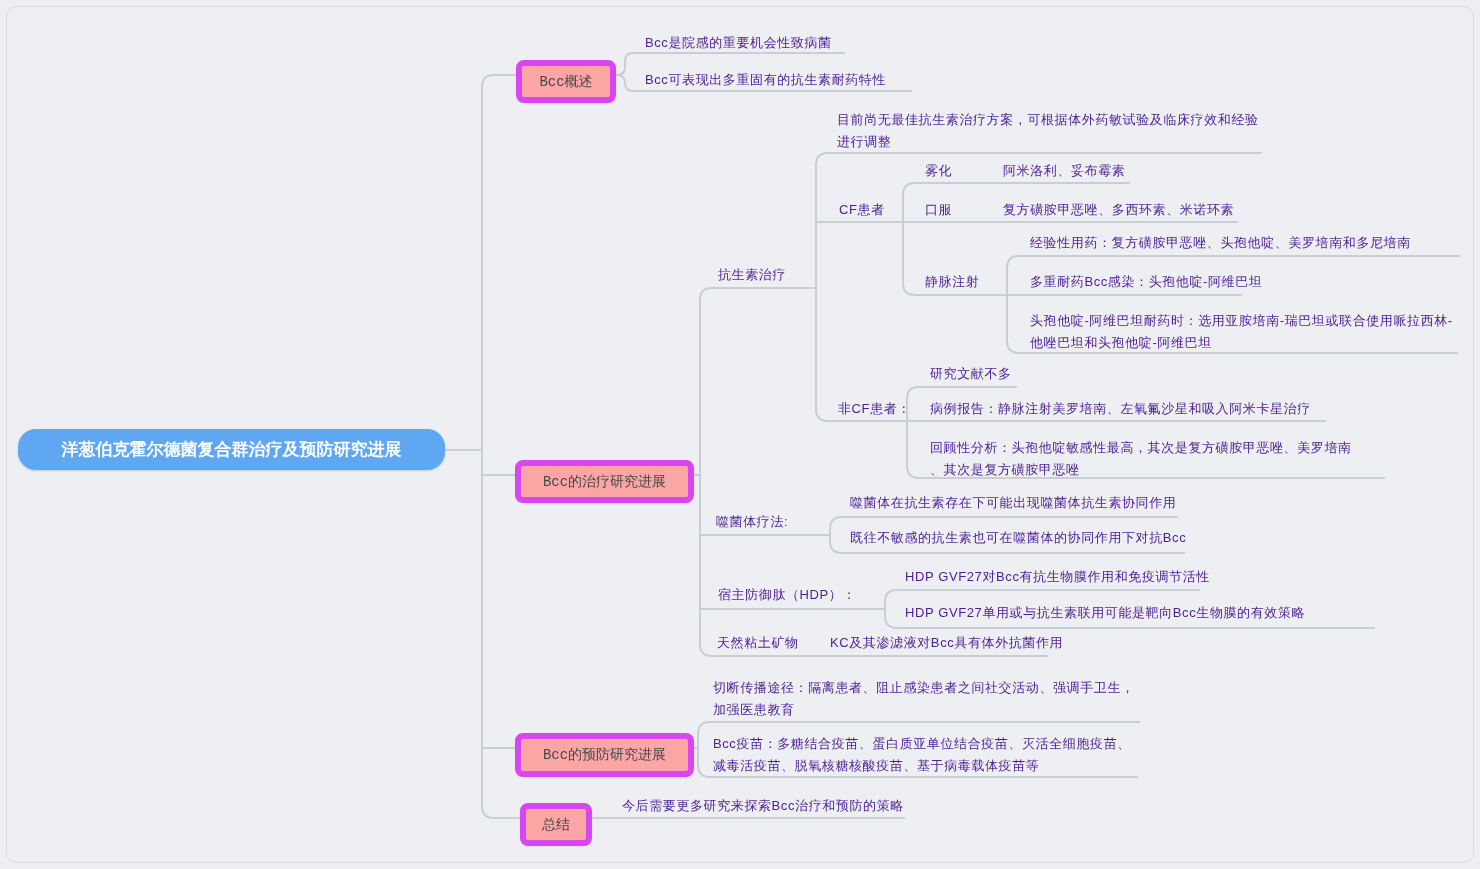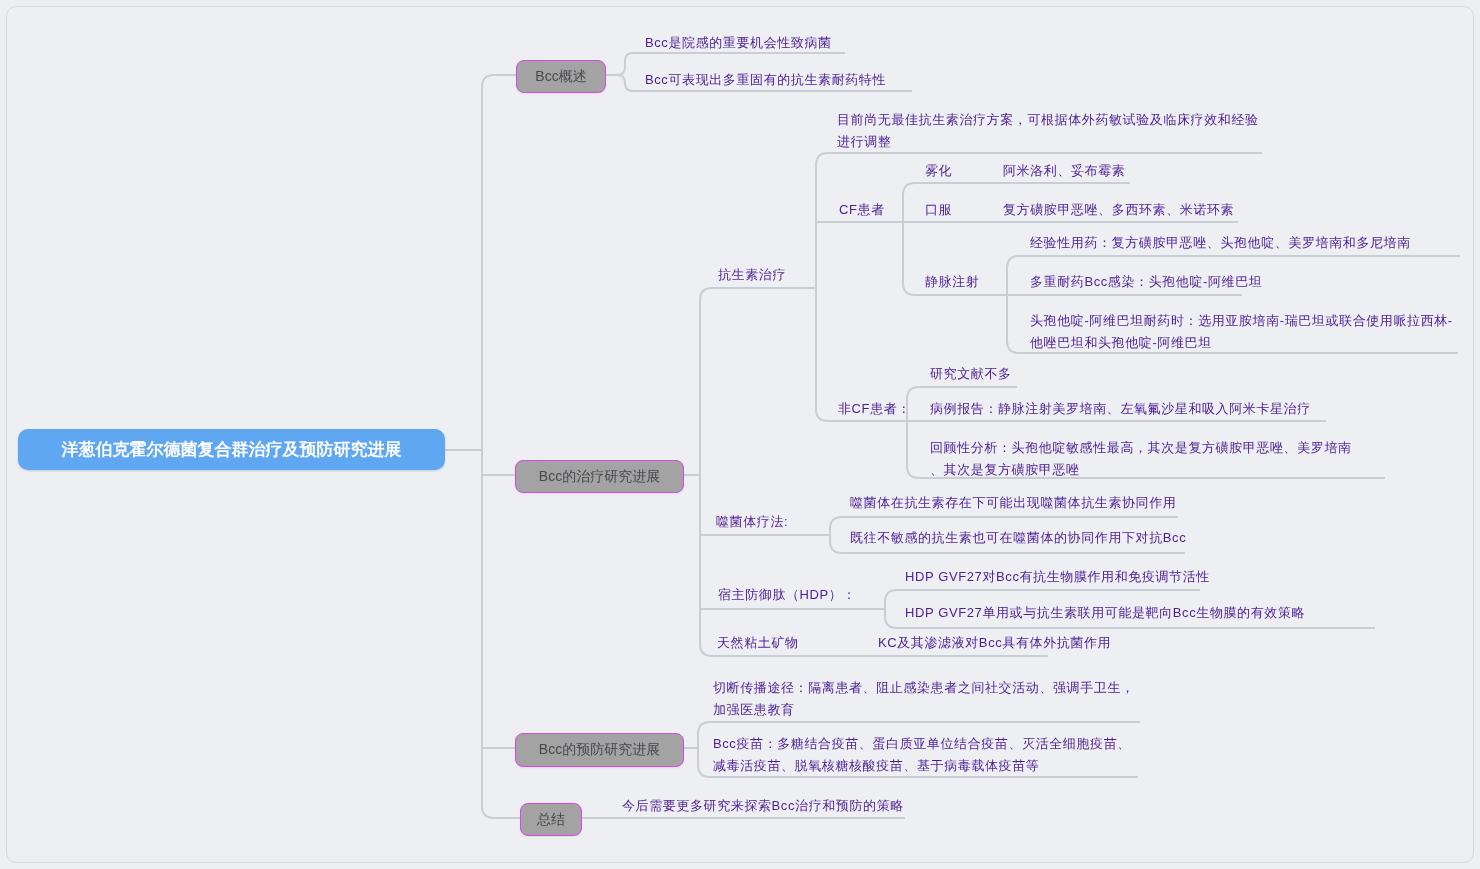--- a/index.html
+++ b/index.html
@@ -14,27 +14,28 @@
   }
   svg.wires{position:absolute;left:0;top:0;}
   .n{
     position:absolute;font-size:13px;letter-spacing:0.6px;line-height:16px;
     color:#4c1d95;white-space:nowrap;
   }
   .ml{line-height:22px;}
   .ml div{white-space:nowrap;}
   .topic-box{
     position:absolute;display:flex;align-items:center;justify-content:center;
-    background:#a3a3a3;border:1px solid #d946ef;border-radius:8px;
+    background:#fca5a5;border:6px solid #d946ef;border-radius:8px;
     font-size:14px;color:#45484d;white-space:nowrap;
     box-shadow:0 1px 2px rgba(70,80,95,0.08);
+    font-family:Liberation Mono, monospace;
   }
   .root-box{
     position:absolute;display:flex;align-items:center;justify-content:center;
-    background:#5fa7f0;border-radius:10px;
+    background:#5fa7f0;border-radius:18px;
     font-size:17px;font-weight:bold;color:#ffffff;white-space:nowrap;
     box-shadow:0 1px 2px rgba(60,100,160,0.25);
   }
 </style>
 </head>
 <body>
 
 <div class="frame"></div>
 
 <svg class="wires" width="1480" height="869" viewBox="0 0 1480 869">
@@ -109,21 +110,21 @@
 
 <div class="n" style="left:716px;top:514px">噬菌体疗法:</div>
 <div class="n" style="left:850px;top:495px">噬菌体在抗生素存在下可能出现噬菌体抗生素协同作用</div>
 <div class="n" style="left:850px;top:530px">既往不敏感的抗生素也可在噬菌体的协同作用下对抗Bcc</div>
 
 <div class="n" style="left:718px;top:587px">宿主防御肽（HDP）：</div>
 <div class="n" style="left:905px;top:569px">HDP GVF27对Bcc有抗生物膜作用和免疫调节活性</div>
 <div class="n" style="left:905px;top:605px">HDP GVF27单用或与抗生素联用可能是靶向Bcc生物膜的有效策略</div>
 
 <div class="n" style="left:717px;top:635px">天然粘土矿物</div>
-<div class="n" style="left:878px;top:635px">KC及其渗滤液对Bcc具有体外抗菌作用</div>
+<div class="n" style="left:830px;top:635px">KC及其渗滤液对Bcc具有体外抗菌作用</div>
 
 <div class="n ml" style="left:713px;top:677px">
   <div>切断传播途径：隔离患者、阻止感染患者之间社交活动、强调手卫生，</div>
   <div>加强医患教育</div>
 </div>
 <div class="n ml" style="left:713px;top:733px">
   <div>Bcc疫苗：多糖结合疫苗、蛋白质亚单位结合疫苗、灭活全细胞疫苗、</div>
   <div>减毒活疫苗、脱氧核糖核酸疫苗、基于病毒载体疫苗等</div>
 </div>
 

